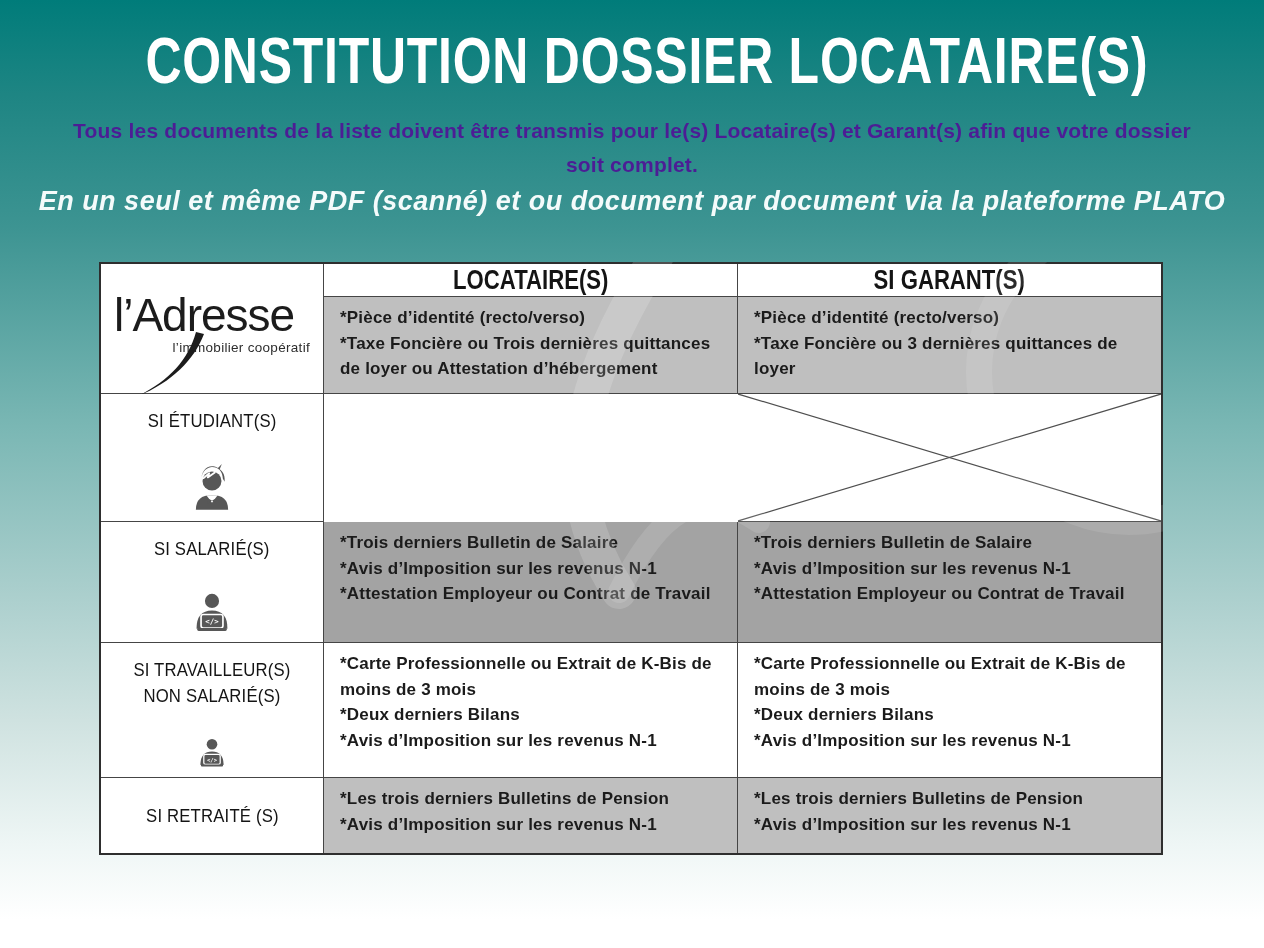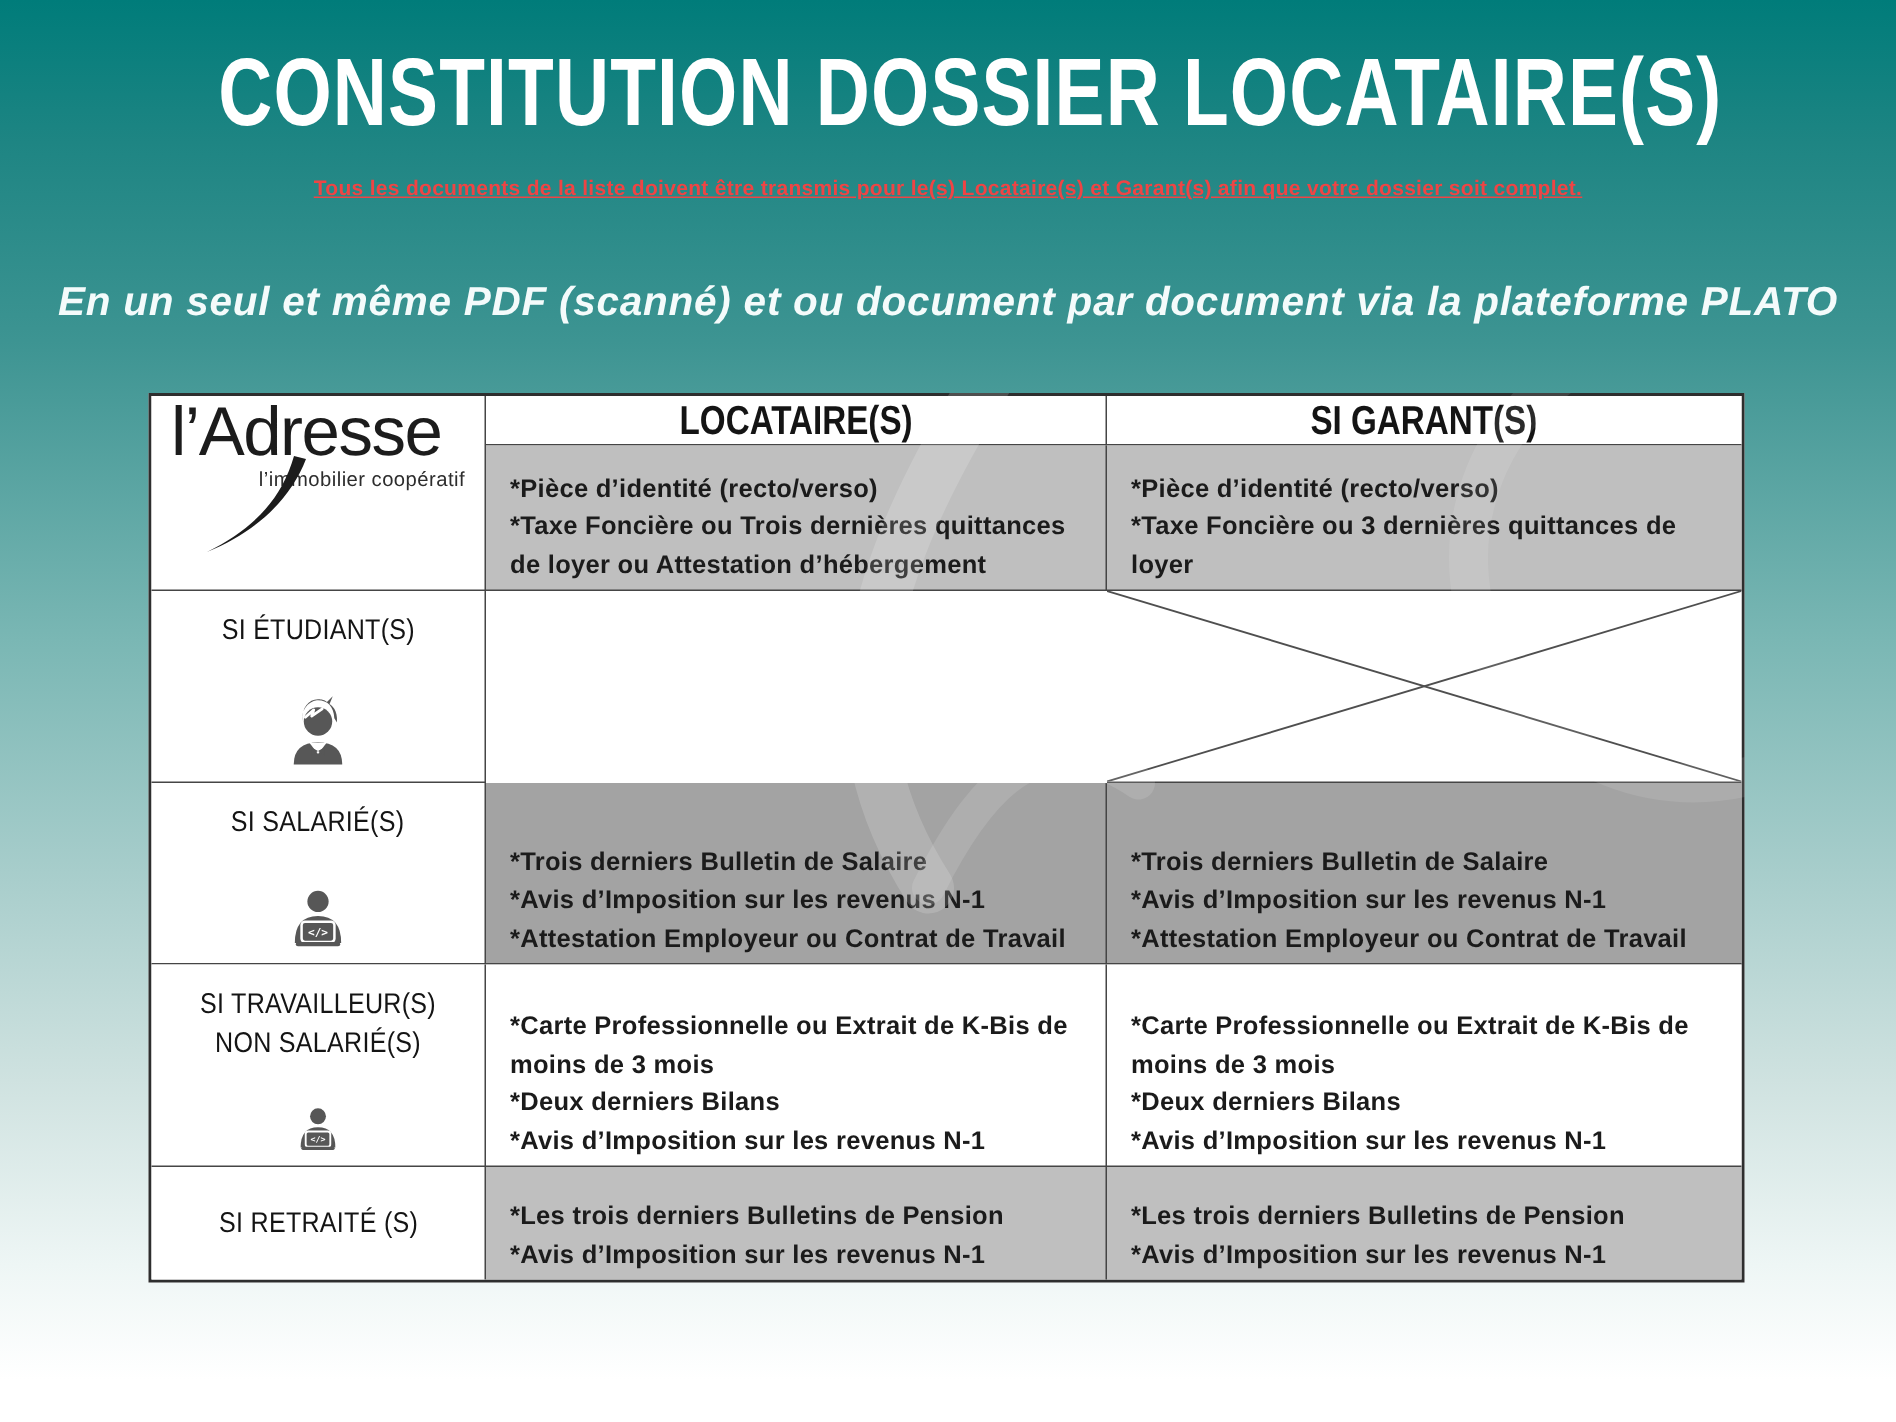--- a/index.html
+++ b/index.html
@@ -18,22 +18,22 @@
   .title-wrap { position:absolute; top:24px; left:4px; width:1036px; text-align:center; }
   .title-cond {
     display:inline-block;
     transform:scaleX(0.78);
     transform-origin:center;
     font-size:64px; font-weight:bold; letter-spacing:1px;
     color:#ffffff; white-space:nowrap;
   }
   .subtitle {
     position:absolute; top:114px; left:62px; width:1140px;
-    text-align:center; font-size:14px; font-weight:bold;
-    line-height:1.6; color:#ef4444; letter-spacing:0.2px;text-decoration:underline;
+    text-align:center; font-size:21px; font-weight:bold;
+    line-height:1.6; color:#4c1d95; letter-spacing:0.2px;
   }
   .note {
     position:absolute; top:186px; left:0; width:1264px;
     text-align:center; font-size:27px; font-style:italic;
     font-weight:bold; color:#f4fbfb; letter-spacing:0.5px;
   }
 
   
   .tbl {
     position:absolute; left:99px; top:262px; width:1064px; height:593px;
@@ -67,42 +67,42 @@
   .r6c1 { grid-row:6; grid-column:1; }
   .r6c2 { grid-row:6; grid-column:2; }
   .r6c3 { grid-row:6; grid-column:3; }
 
   .c-head { display:flex; align-items:center; justify-content:center; }
   .head-txt {
     display:inline-block; transform:scaleX(0.82);
     font-size:27px; font-weight:bold; color:#141414; white-space:nowrap;
   }
 
-  .c-body { display:flex; align-items:flex-end; padding:8px 10px 4px 16px; }
+  .c-body { display:flex; align-items:flex-start; padding:8px 10px 4px 16px; }
   .cell-txt {
     white-space:pre-line; text-align:left;
     font-size:17px; font-weight:bold; color:#1b1b1b;
     line-height:1.5; letter-spacing:0.2px;
   }
 
   .c-label { display:flex; flex-direction:column; align-items:center;
              justify-content:flex-start; padding:14px 10px 6px; gap:28px; }
   .c-label.center-only { justify-content:center; padding:0 21px; }
   .label-txt {
     display:inline-block; transform:scaleX(0.88);
     font-size:19px; color:#141414; text-align:center;
     line-height:1.35; letter-spacing:0.2px;
   }
 
   
   .xmark { position:absolute; inset:0; width:100%; height:100%; }
 
   
   .logo-box { position:absolute; inset:0; display:flex; flex-direction:column;
-              align-items:center; padding-bottom:10px; }
+              align-items:center; justify-content:center; padding-bottom:10px; }
   .logo-inner { position:relative; width:196px; }
   .logo-name { font-size:46px; color:#1c1c1c; letter-spacing:-1px;
                font-weight:normal; line-height:1; }
   .logo-tagline { font-size:13.5px; color:#2d2d2d; text-align:right;
                   margin-top:2px; letter-spacing:0.3px; }
   .logo-swoosh { position:absolute; left:18px; top:40px; }
 
   
   .person-icon { display:block; }
 

